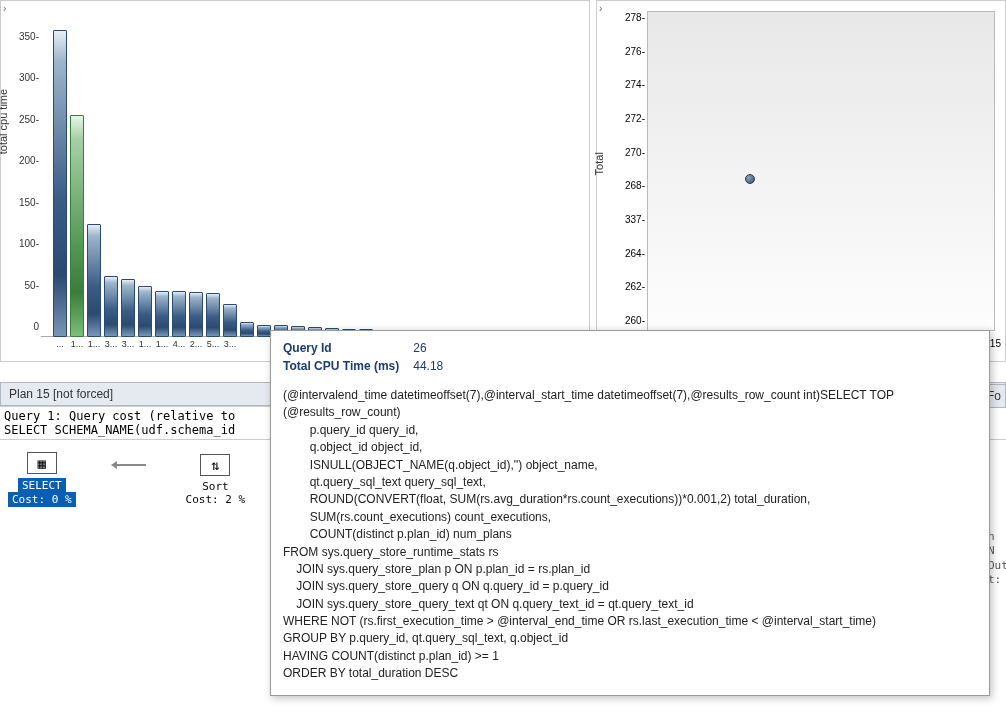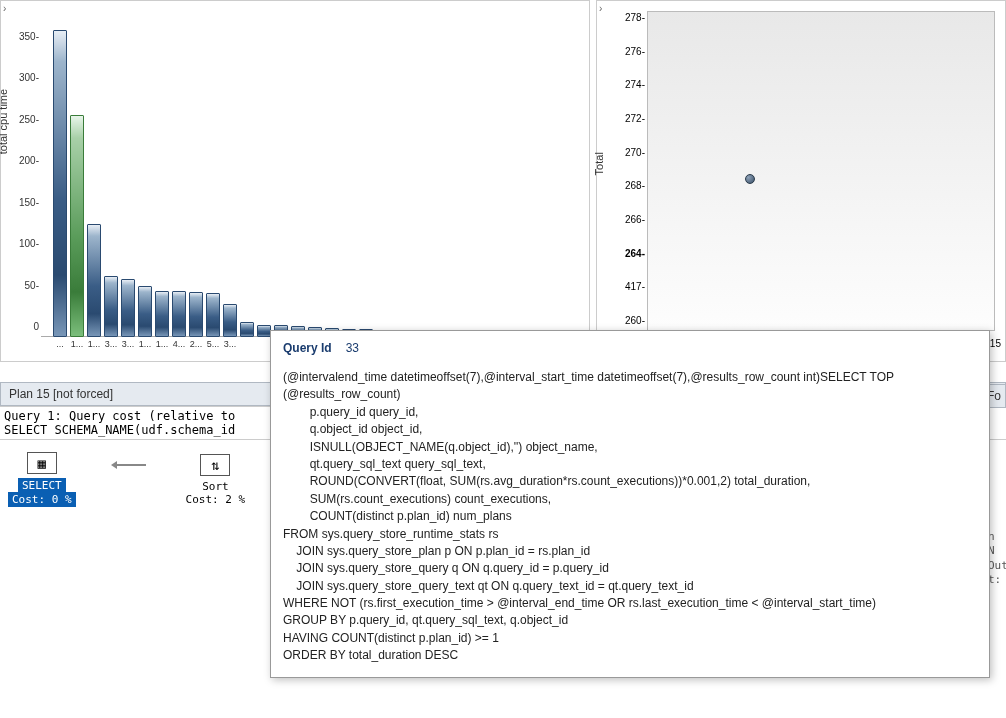--- a/index.html
+++ b/index.html
@@ -289,23 +289,23 @@
           <div class="bar" style="height: 2%;"></div>
         </div>
     </div>
   </div>
 
   <div class="chart-panel right-chart">
     <span class="expand-arrow">›</span>
     <div class="y-axis-label" style="left:2px">Total</div>
     <div class="scatter-y-ticks" id="y-ticks-right">
         <div class="scatter-y-tick" style="bottom: 0%;">260-</div>
-        <div class="scatter-y-tick" style="bottom: 10.5263%;">417-</div>
-        <div class="scatter-y-tick" style="bottom: 21.0526%; font-weight: bold;">264-</div>
-        <div class="scatter-y-tick" style="bottom: 31.5789%;">266-</div>
+        <div class="scatter-y-tick" style="bottom: 10.5263%;">262-</div>
+        <div class="scatter-y-tick" style="bottom: 21.0526%;">264-</div>
+        <div class="scatter-y-tick" style="bottom: 31.5789%;">337-</div>
         <div class="scatter-y-tick" style="bottom: 42.1053%;">268-</div>
         <div class="scatter-y-tick" style="bottom: 52.6316%;">270-</div>
         <div class="scatter-y-tick" style="bottom: 63.1579%; text-align: center;">272-</div>
         <div class="scatter-y-tick" style="bottom: 73.6842%; margin-top: 16px;">274-</div>
         <div class="scatter-y-tick" style="bottom: 84.2105%;">276-</div>
         <div class="scatter-y-tick" style="bottom: 94.7368%;">278-</div>
       </div>
     <div class="scatter-area">
       <div id="scatter-point" class="scatter-point" style="left: 28%; bottom: calc(47.3684% - 5px);"></div>
     </div>
@@ -343,21 +343,25 @@
 
 <div class="right-legend-snip">n N
 Out
 t:</div>
 
 <div class="tooltip-popup">
   <table class="tooltip-table">
     <tbody>
         <tr>
           <td class="k">Query Id</td>
-          <td class="v">33</td>
+          <td class="v">26</td>
+        </tr>
+    <tr>
+          <td class="k">Total CPU Time (ms)</td>
+          <td class="v">44.18</td>
         </tr>
   </tbody>
     </table>
   <div class="tooltip-sql">(@intervalend_time datetimeoffset(7),@interval_start_time datetimeoffset(7),@results_row_count int)SELECT TOP (@results_row_count)
         p.query_id query_id,
         q.object_id object_id,
         ISNULL(OBJECT_NAME(q.object_id),'') object_name,
         qt.query_sql_text query_sql_text,
         ROUND(CONVERT(float, SUM(rs.avg_duration*rs.count_executions))*0.001,2) total_duration,
         SUM(rs.count_executions) count_executions,

